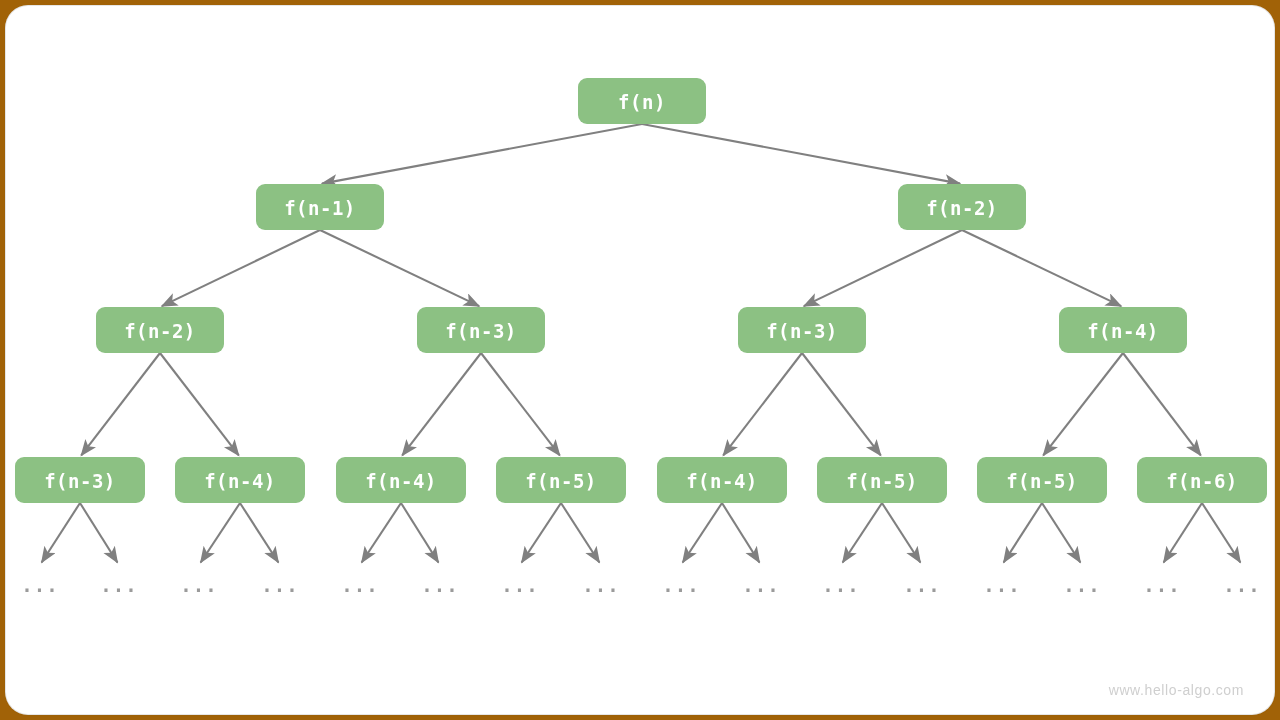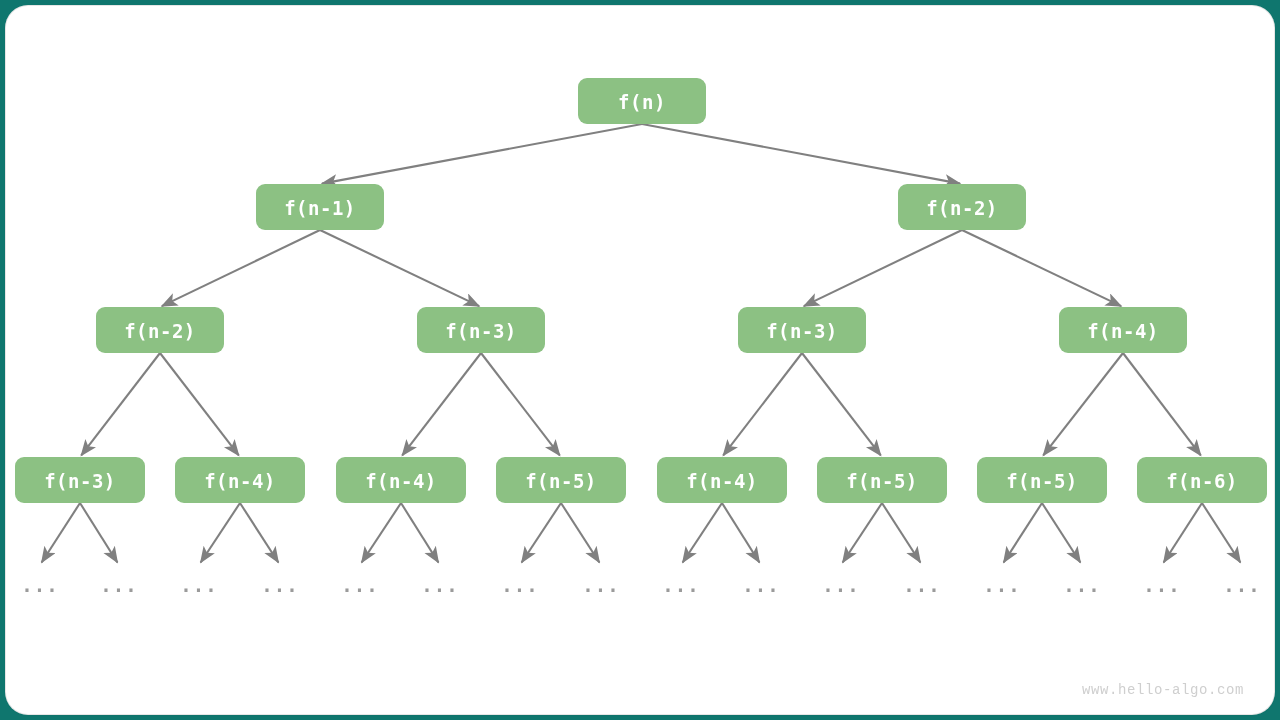--- a/index.html
+++ b/index.html
@@ -5,21 +5,21 @@
   html, body {
     margin: 0;
     padding: 0;
     background: #ffffff;
     font-family: "DejaVu Sans Mono", monospace;
   }
   #app {
     position: relative;
     width: 1280px;
     height: 720px;
-    background: #0f766e;
+    background: #a16207;
     overflow: hidden;
   }
   .canvas-card {
     position: absolute;
     left: 6px;
     top: 6px;
     width: 1268px;
     height: 708px;
     background: #ffffff;
     border-radius: 22px;
@@ -59,21 +59,21 @@
     font-weight: bold;
     text-anchor: middle;
     dominant-baseline: central;
     letter-spacing: 1px;
   }
   .watermark-text {
     position: absolute;
     right: 36px;
     bottom: 22px;
     color: #cfcfcf;
-    font-family: Liberation Mono, monospace;
+    font-family: Liberation Sans, sans-serif;
     font-size: 14px;
     letter-spacing: 0.6px;
     white-space: nowrap;
     margin-top: 16px;
   }
 </style>
 </head>
 <body>
 
 <div id="app">

